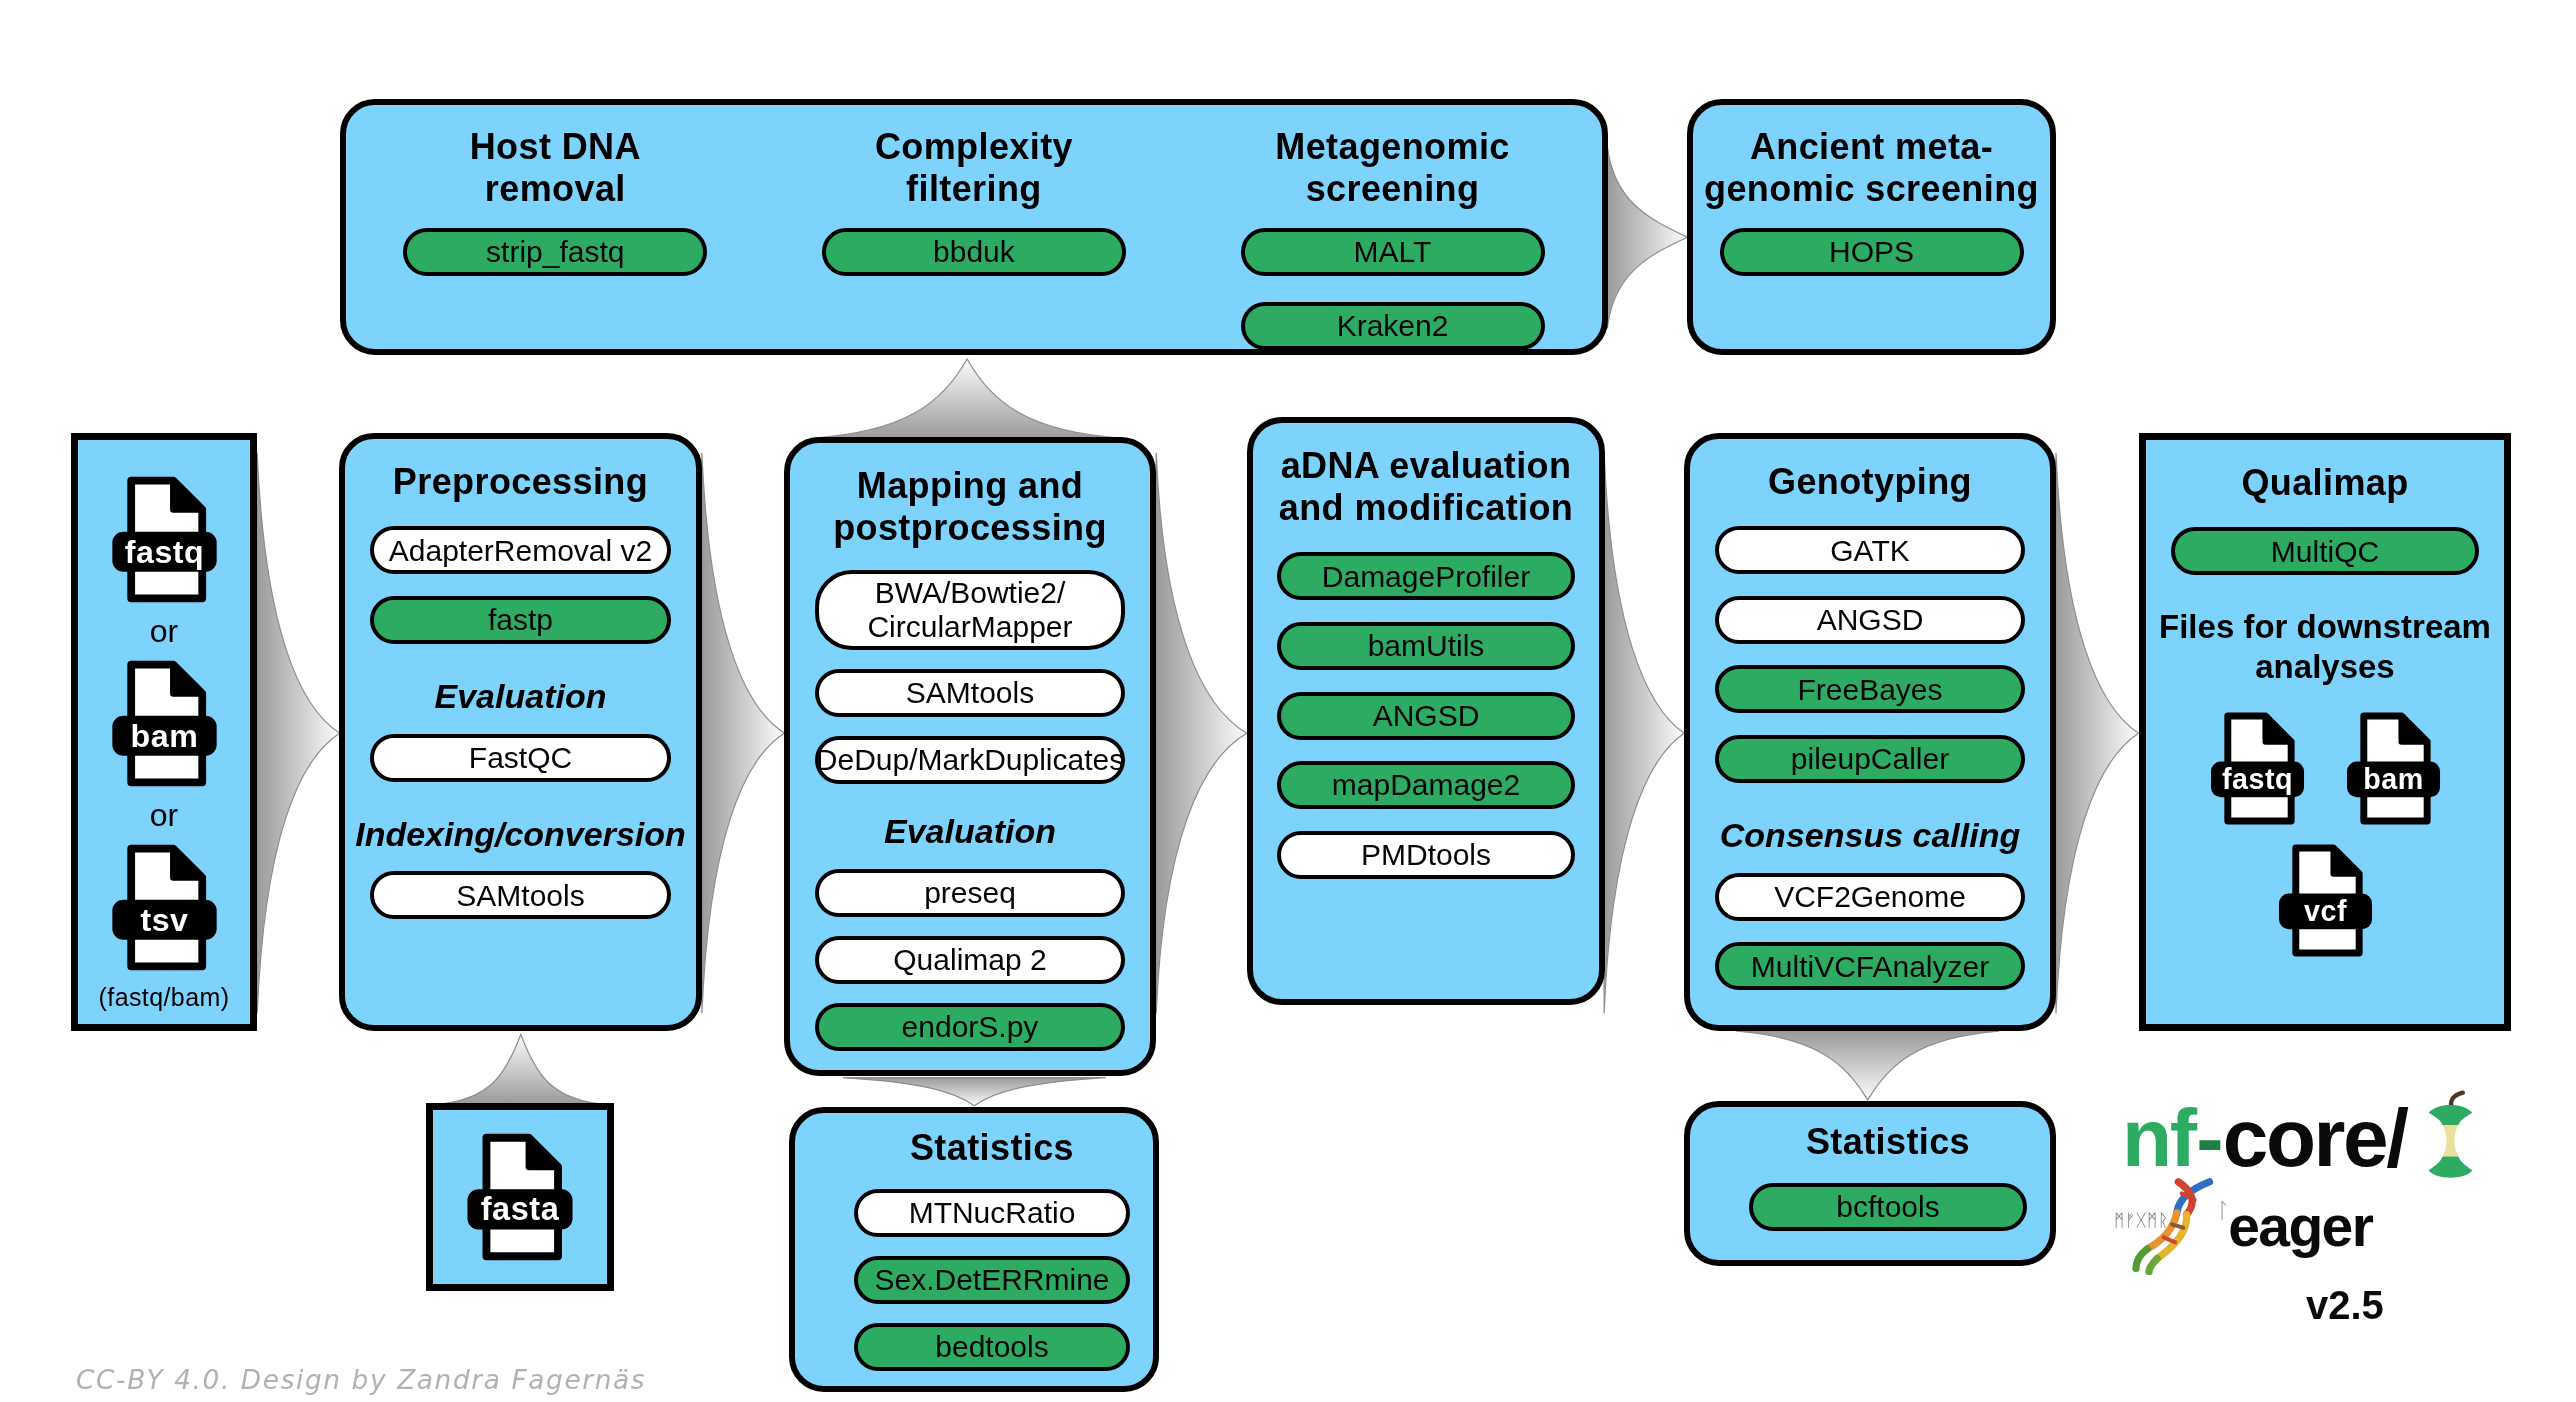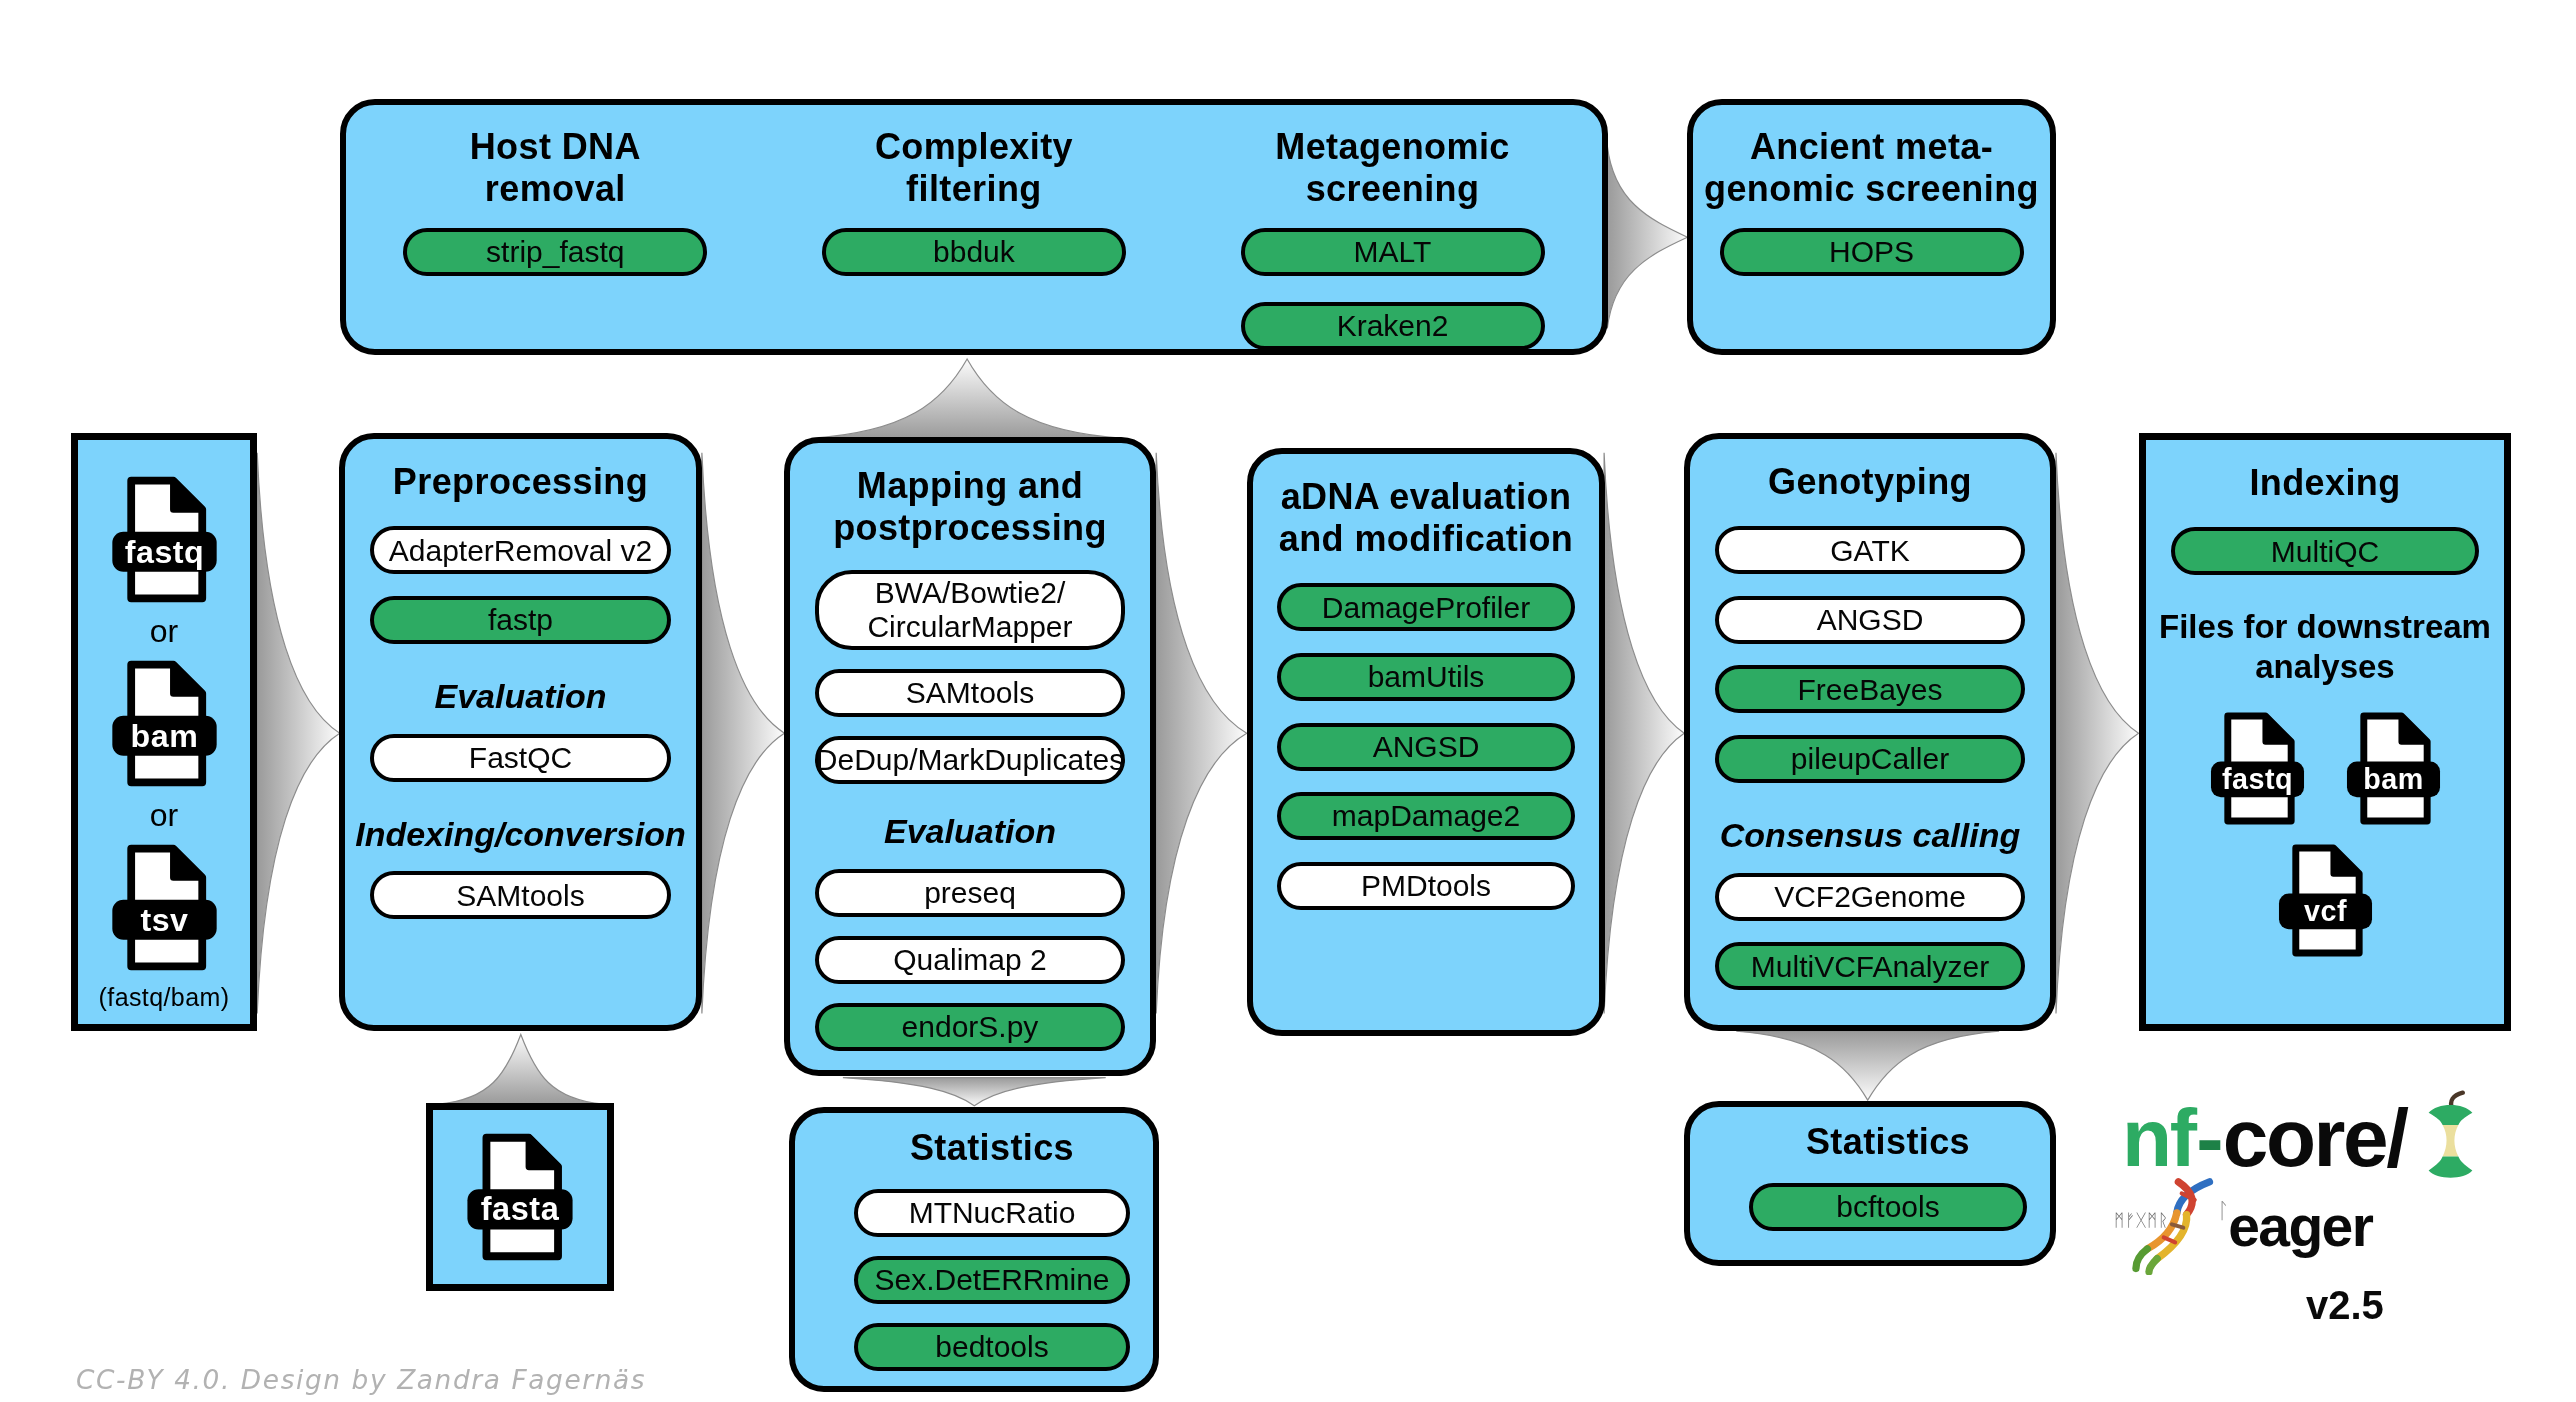--- a/index.html
+++ b/index.html
@@ -166,21 +166,21 @@
     <div class="pill">BWA/Bowtie2/
 CircularMapper</div>
     <div class="pill">SAMtools</div>
     <div class="pill">DeDup/MarkDuplicates</div>
     <div class="subheading">Evaluation</div>
     <div class="pill">preseq</div>
     <div class="pill">Qualimap 2</div>
     <div class="pill green">endorS.py</div>
   </div>
 
-  <div class="panel toolbox" id="adna-box" style="left:1247px;top:448px;width:358px;height:588px;">
+  <div class="panel toolbox" id="adna-box" style="left:1247px;top:417px;width:358px;height:588px;">
     <div class="box-title">aDNA evaluation
 and modification</div>
     <div class="pill green">DamageProfiler</div>
     <div class="pill green">bamUtils</div>
     <div class="pill green">ANGSD</div>
     <div class="pill green">mapDamage2</div>
     <div class="pill">PMDtools</div>
   </div>
 
   <div class="panel toolbox" id="genotyping-box" style="left:1684px;top:433px;width:372px;height:598px;">
@@ -188,21 +188,21 @@
     <div class="pill">GATK</div>
     <div class="pill">ANGSD</div>
     <div class="pill green">FreeBayes</div>
     <div class="pill green">pileupCaller</div>
     <div class="subheading">Consensus calling</div>
     <div class="pill">VCF2Genome</div>
     <div class="pill green">MultiVCFAnalyzer</div>
   </div>
 
   <div class="panel square toolbox" id="reporting-box" style="left:2139px;top:433px;width:372px;height:598px;">
-    <div class="box-title">Indexing</div>
+    <div class="box-title">Qualimap</div>
     <div class="pill green">MultiQC</div>
     <div class="downstream-title">Files for downstream
 analyses</div>
     <div class="icon-row">
       <svg class="file-icon" width="99" height="117" viewBox="0 0 100 118">
         <path d="M20 6 H58 L84 32 V112 H20 Z" fill="#fff" stroke="#000" stroke-width="7" stroke-linejoin="round"></path>
         <path d="M58 6 V32 H84 Z" fill="#000" stroke="#000" stroke-width="6" stroke-linejoin="round"></path>
         <rect x="3" y="52" width="94" height="36" rx="10" fill="#000"></rect>
         <text x="50" y="80" text-anchor="middle" class="file-label">fastq</text>
       </svg>

